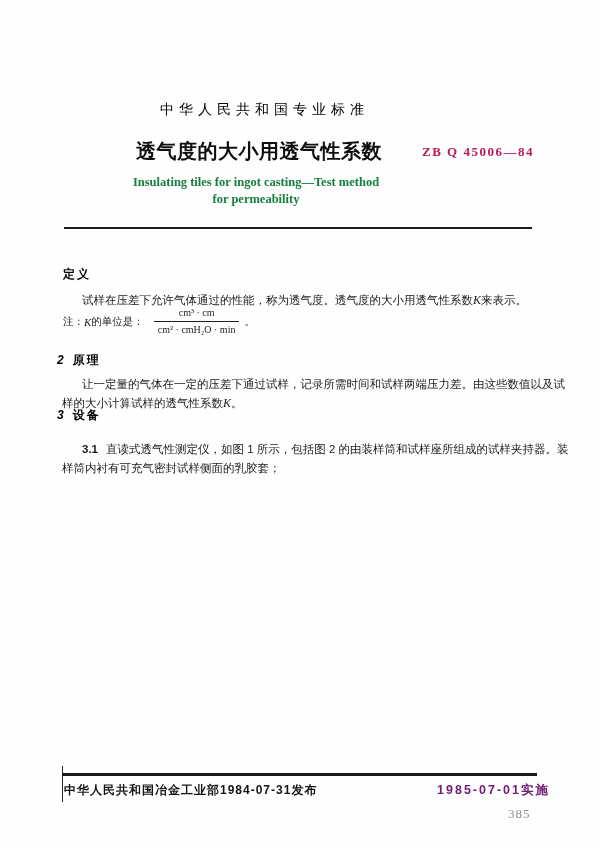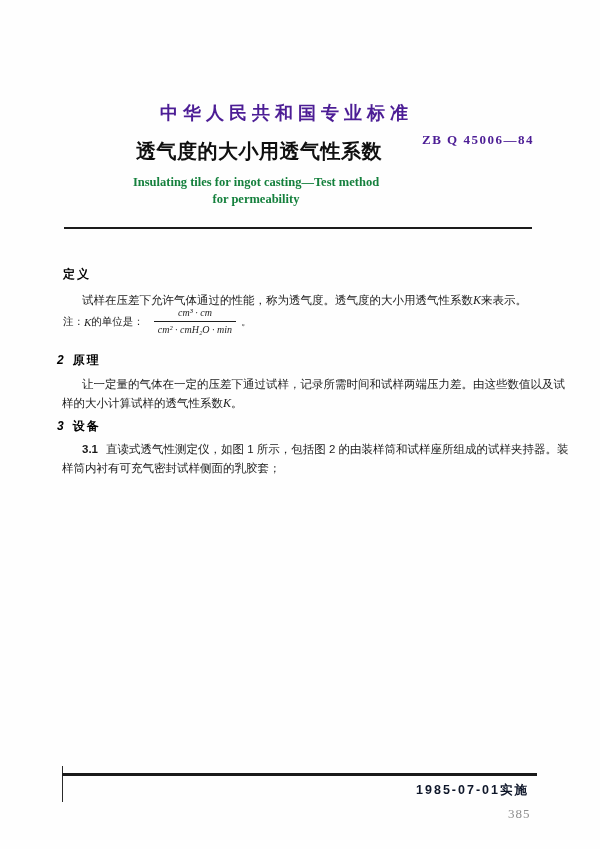--- a/index.html
+++ b/index.html
@@ -14,44 +14,44 @@
     background: #fefefe;
     font-family: "Liberation Sans", sans-serif;
     color: #161616;
     overflow: hidden;
   }
   
   .std-label {
     position: absolute;
     left: 160px;
     top: 101px;
-    font-size: 18px;
-    font-weight: bold;
+    font-size: 14px;
+    font-weight: normal;
     letter-spacing: 5px;
-    color: #4c1d95;
+    color: #000000;
   }
   .title-cn {
     position: absolute;
     left: 136px;
     top: 138px;
     margin: 0;
     font-size: 20px;
     font-weight: bold;
     letter-spacing: 0.5px;
     color: #101010;
   }
   .std-number {
     position: absolute;
     left: 422px;
-    top: 132px;
+    top: 144px;
     font-size: 13px;
     font-weight: bold;
     letter-spacing: 1.5px;
     font-family: "Liberation Serif", serif;
-    color: #4c1d95;
+    color: #be185d;
   }
   .title-en {
     position: absolute;
     left: 75px;
     top: 174px;
     width: 362px;
     text-align: center;
     font-family: "Liberation Serif", serif;
     font-weight: bold;
     font-size: 12.5px;
@@ -82,21 +82,21 @@
   .sec-heading {
     position: absolute;
     left: 57px;
     font-size: 12px;
     font-weight: bold;
     letter-spacing: 2px;
     color: #000000;
   }
   .h-definition { top: 266px; left: 63px; }
   .h-principle  { top: 352px; }
-  .h-equipment  { top: 418px; }
+  .h-equipment  { top: 407px; }
   .sec-num { letter-spacing: 0; margin-right: 9px; font-style: italic; }
   .def-para {
     position: absolute;
     left: 62px;
     top: 291px;
     width: 478px;
     text-indent: 20px;
   }
   .k {
     font-family: "Liberation Serif", serif;
@@ -115,21 +115,20 @@
   }
   .note-line .k { font-size: 11px; }
   .frac {
     display: inline-flex;
     flex-direction: column;
     text-align: center;
     margin: 0 5px 0 10px;
     font-size: 10px;
     font-family: "Liberation Serif", serif;
     line-height: 14px;
-    font-style: italic;
   }
   .frac .num {
     padding: 0 10px 1px 10px;
     border-bottom: 1px solid #1d1d1d;
   }
   .frac .den { padding: 1px 4px 0 4px; }
   .para {
     position: absolute;
     left: 62px;
     width: 478px;
@@ -160,26 +159,26 @@
     position: absolute;
     left: 64px;
     top: 782px;
     font-size: 12px;
     font-weight: bold;
     letter-spacing: 1px;
     color: #141414;
   }
   .footer-right {
     position: absolute;
-    right: 71px;
+    right: 50px;
     top: 782px;
     font-size: 12.5px;
     font-weight: bold;
     letter-spacing: 2px;
-    color: #0f172a;
+    color: #701a75;
   }
   .page-number {
     position: absolute;
     left: 508px;
     top: 806px;
     font-size: 13px;
     letter-spacing: 1px;
     color: #8e8e8e;
     font-family: "Liberation Serif", serif;
   }
@@ -220,16 +219,17 @@
   </div>
 
   <div class="sec-heading h-equipment"><span class="sec-num">3</span><span>设备</span></div>
   <div class="para body-text p-equipment">
     <div class="line indent"><span class="clause-num">3.1</span><span>直读式透气性测定仪，如图 1 所示，包括图 2 的由装样筒和试样座所组成的试样夹持器。装</span></div>
     <div class="line">样筒内衬有可充气密封试样侧面的乳胶套；</div>
   </div>
 
   <div class="footer-tick"></div>
   <div class="footer-rule"></div>
+  <div class="footer-left">中华人民共和国冶金工业部1984-07-31发布</div>
   <div class="footer-right">1985-07-01实施</div>
   <div class="page-number">385</div>
 
 </div>
 
 </body></html>

